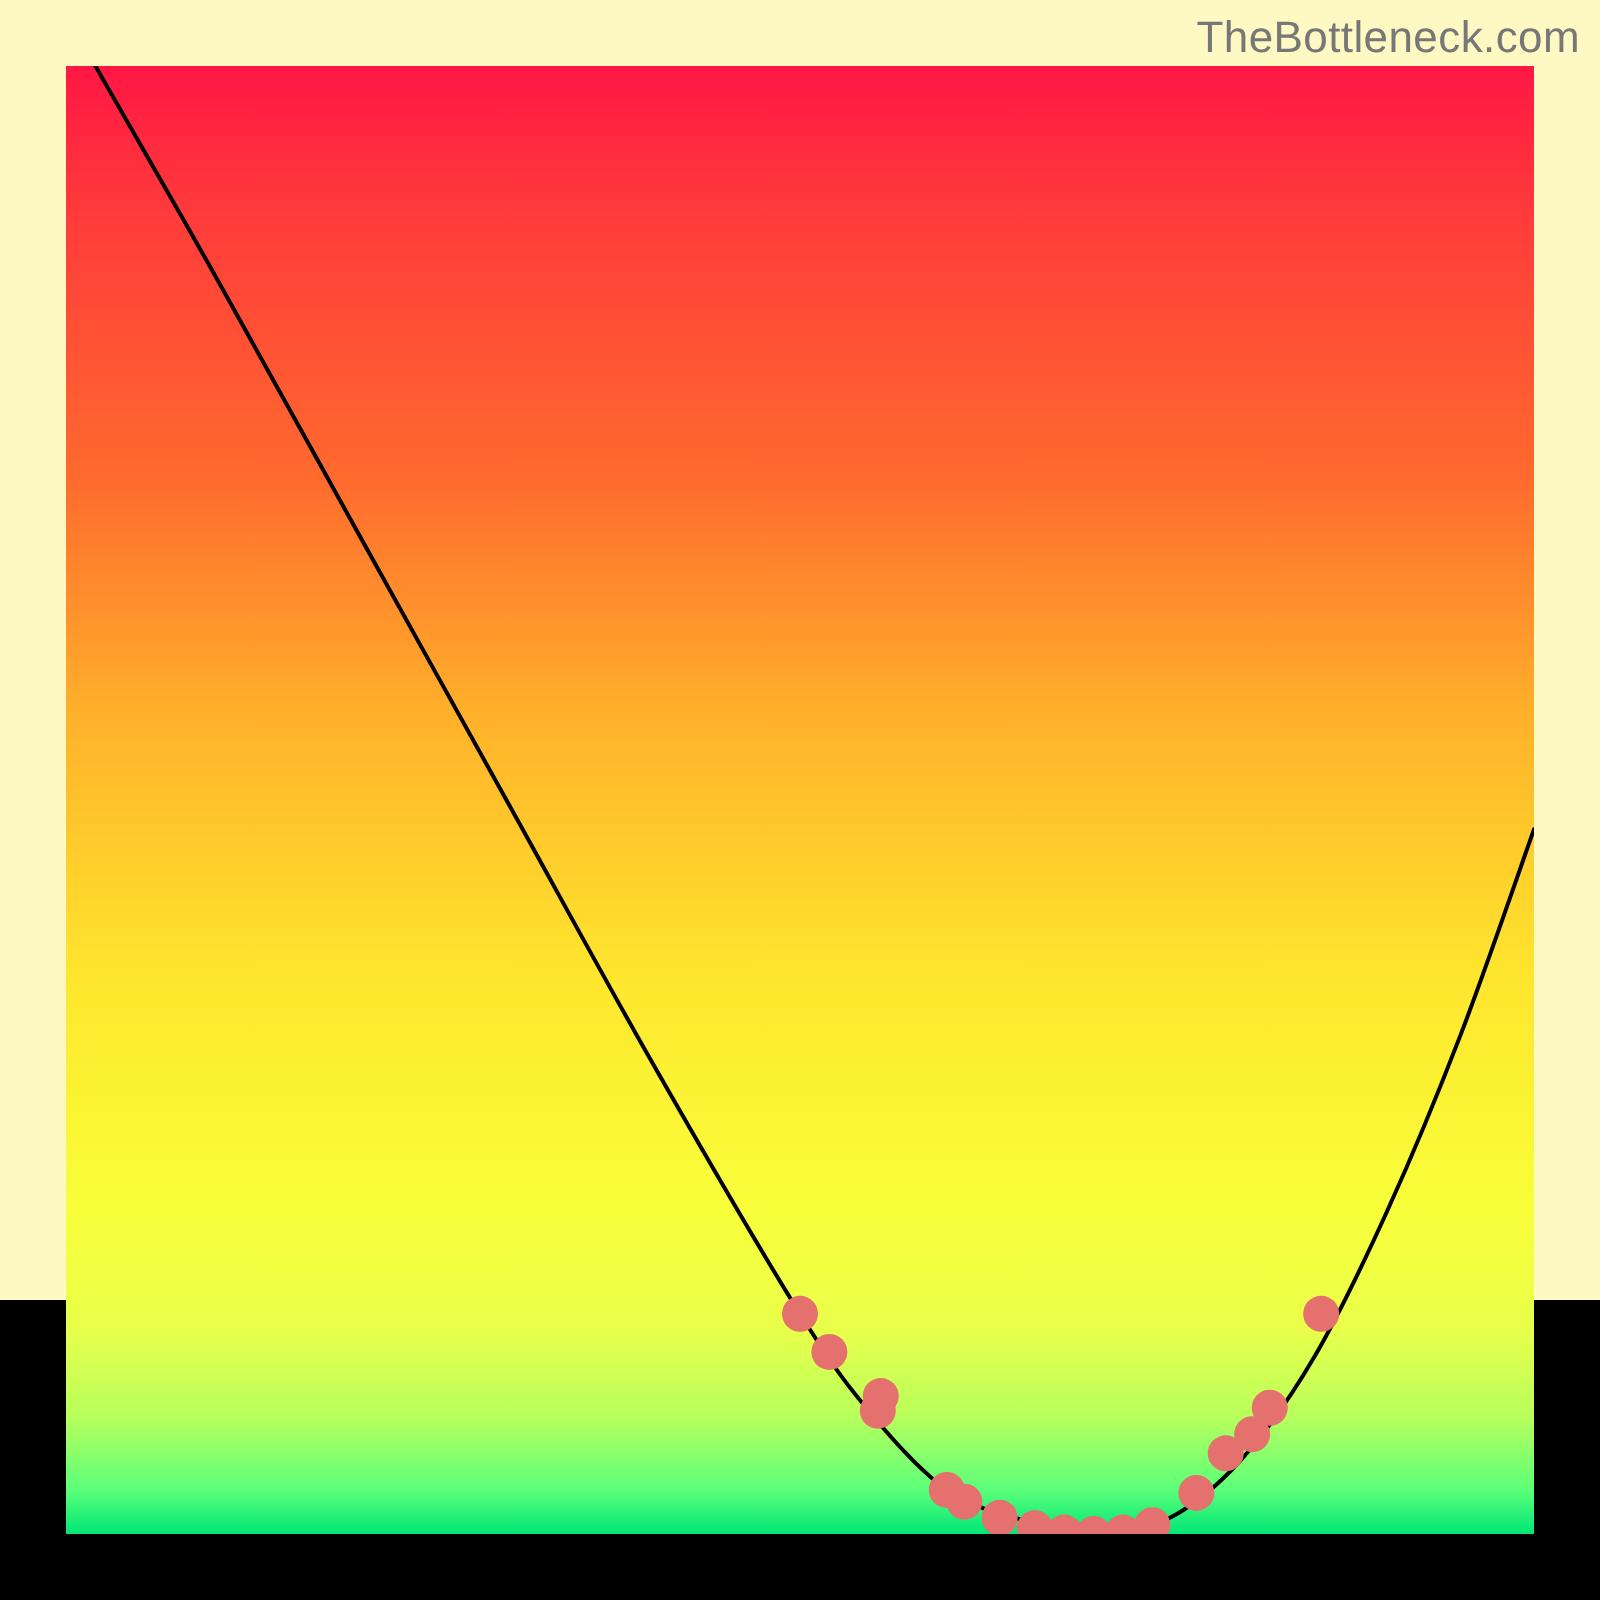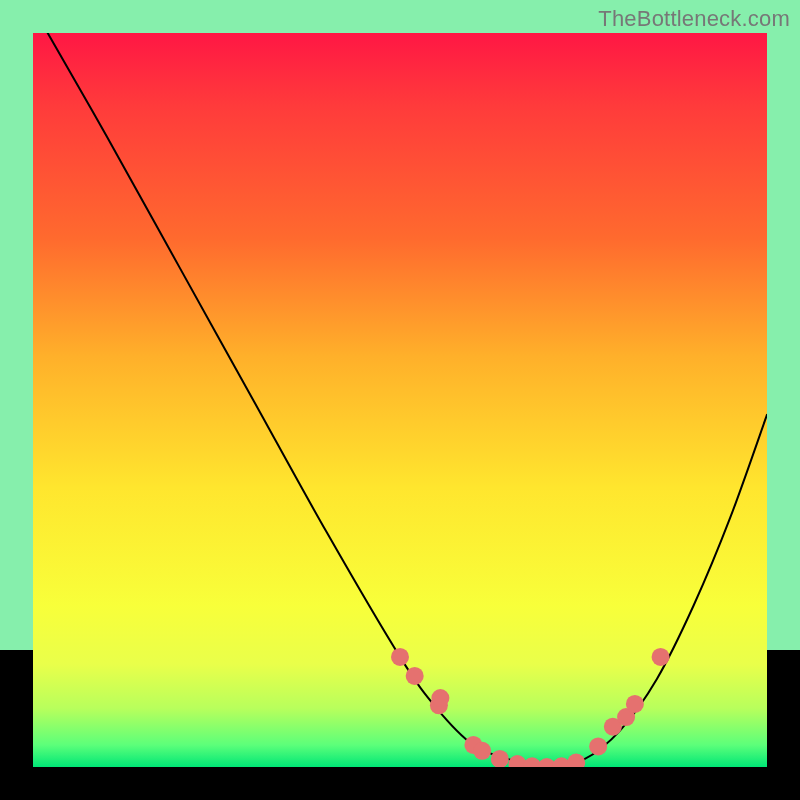--- a/index.html
+++ b/index.html
@@ -8,21 +8,21 @@
     width: 800px;
     height: 800px;
     background: #000;
     overflow: hidden;
     font-family: Arial, Helvetica, sans-serif;
   }
   .stage {
     position: relative;
     width: 800px;
     height: 650px;
-    background: #86efac;
+    background: #fef9c3;
   }
   .plot-area {
     position: absolute;
     left: 33px;
     top: 33px;
     width: 734px;
     height: 734px;
     background: linear-gradient(
       to bottom,
       #ff1744 0%,

